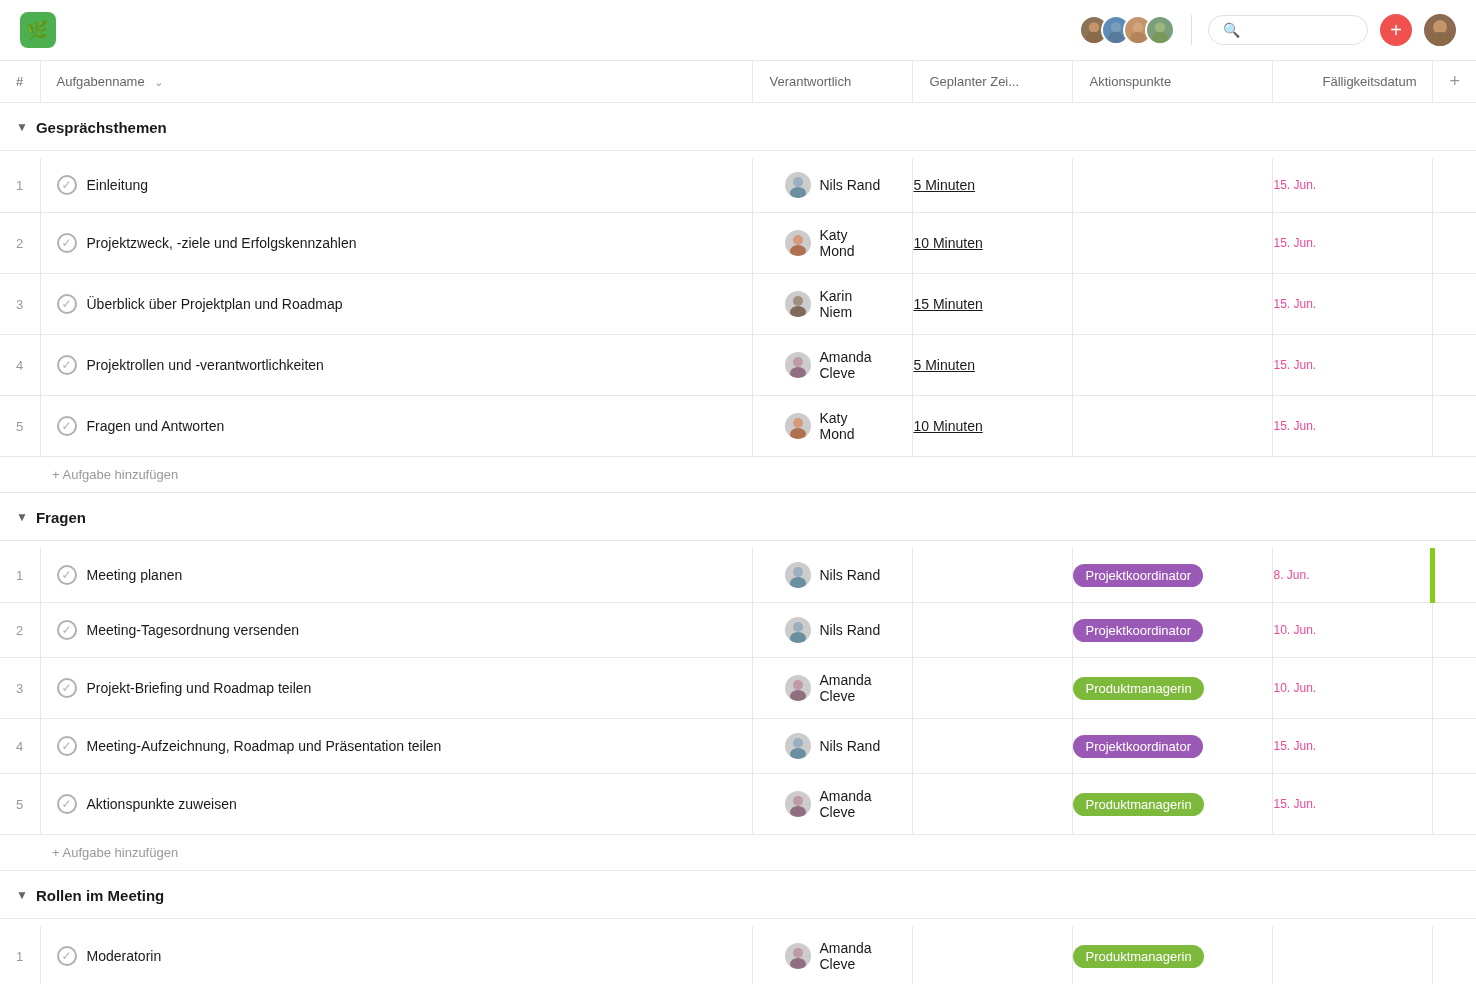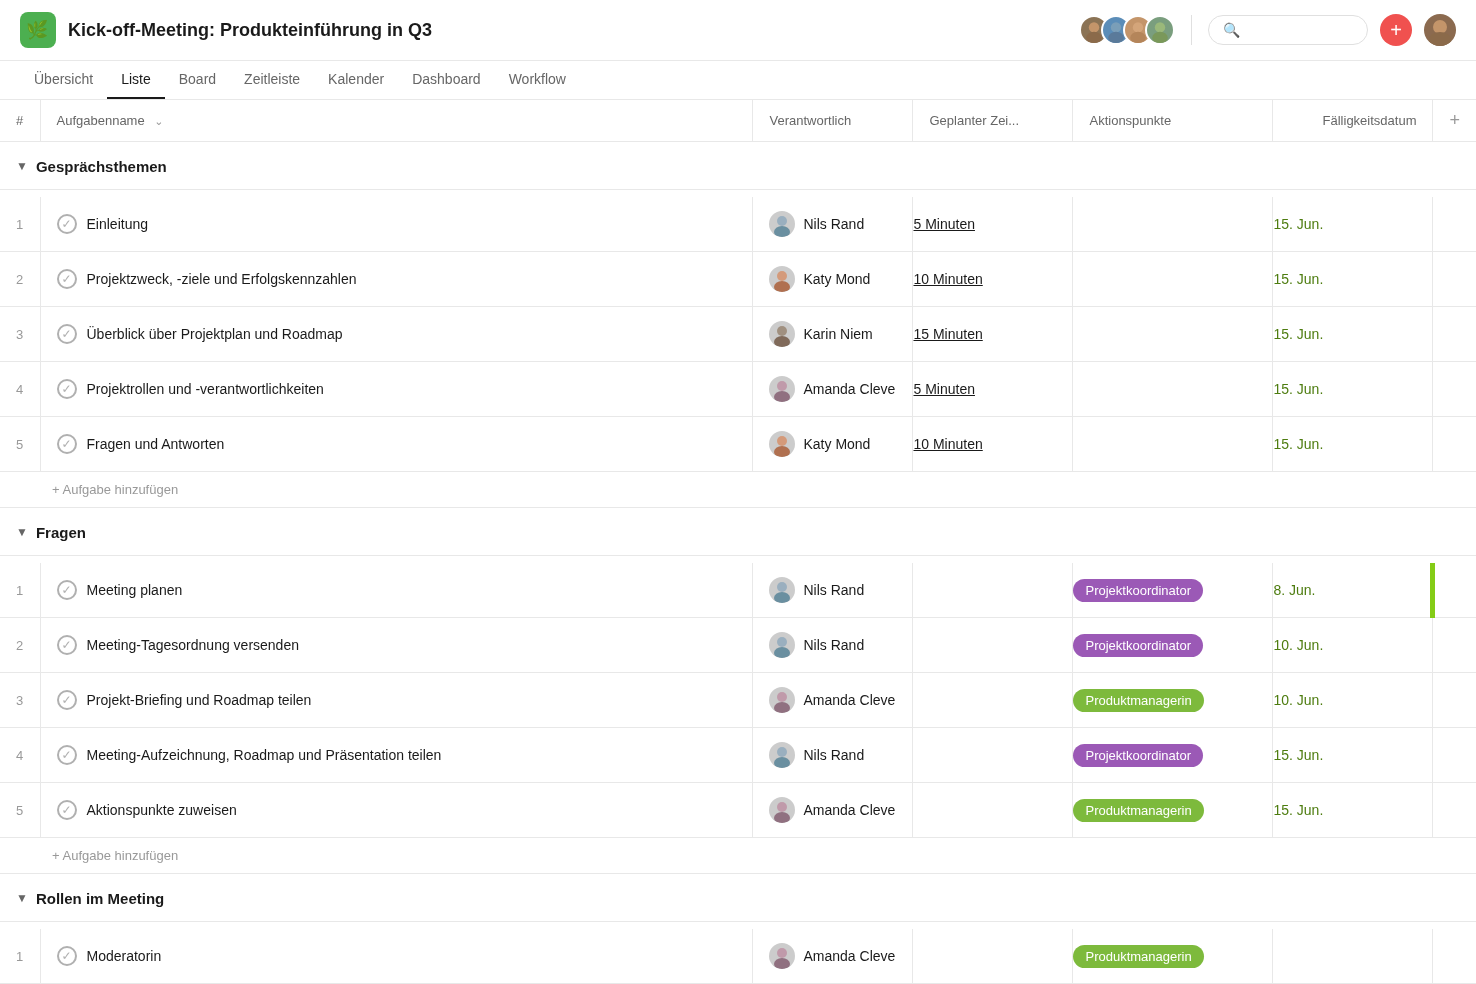--- a/index.html
+++ b/index.html
@@ -46,41 +46,40 @@
     .section-row td { border-bottom: 1px solid #e8e8e8; }
     .section-toggle { display: inline-flex; align-items: center; gap: 8px; cursor: pointer; }
     .chevron { font-size: 12px; color: #666; }
 
     
     .data-row td { padding: 0; border-bottom: 1px solid #e8e8e8; border-right: 1px solid #e8e8e8; }
     .data-row td:last-child { border-right: none; }
     .task-cell { display: flex; align-items: center; gap: 10px; padding: 14px 16px; }
     .check-icon { width: 20px; height: 20px; border-radius: 50%; border: 2px solid #b0b0b0; display: flex; align-items: center; justify-content: center; flex-shrink: 0; color: #b0b0b0; font-size: 12px; }
     .task-name { font-size: 14px; color: #1a1a1a; }
-    .person-cell { display: flex; align-items: center; gap: 8px; padding: 14px 16px; }
+    .person-cell { display: flex; align-items: center; gap: 8px; padding: 14px 32px; }
     .person-avatar { width: 26px; height: 26px; border-radius: 50%; background: #ccc; overflow: hidden; flex-shrink: 0; display: flex; align-items: center; justify-content: center; font-size: 10px; color: #fff; }
     .person-name { font-size: 14px; color: #1a1a1a; }
     .time-cell { padding: 14px 16px; font-size: 14px; color: #1a1a1a; text-decoration: underline; }
     .role-cell { padding: 14px 16px; }
-    .date-cell { padding: 14px 16px; font-size: 14px; color: #4d7c0f; }
+    .date-cell { padding: 14px 16px; font-size: 12px; color: #ec4899; }
     .badge { display: inline-block; padding: 4px 12px; border-radius: 20px; font-size: 13px; font-weight: 500; color: white; }
     .badge-purple { background: #9b59b6; }
     .badge-green { background: #7dba3c; }
 
     .th-sort { margin-left: 6px; color: #999; font-size: 11px; }
     .add-col-btn { color: #999; font-size: 18px; cursor: pointer; text-align: center; display: block; }
   </style>
 </head>
 <body>
 
 <div>
   <div class="header">
     <div class="header-left">
       <div class="app-icon">🌿</div>
-      <span class="page-title">Kick-off-Meeting: Produkteinführung in Q3</span>
     </div>
     <div class="header-right">
       <div class="avatars">
         <div class="avatar avatar-1">
           <svg width="30" height="30" viewBox="0 0 30 30">
               <circle cx="15" cy="12" r="6" fill="#c4956a"></circle>
               <ellipse cx="15" cy="24" rx="9" ry="7" fill="#8b6a4a"></ellipse>
             </svg>
         </div>
         <div class="avatar avatar-2">
@@ -109,29 +108,20 @@
       <button class="add-btn">+</button>
       <div class="user-avatar">
         <svg width="32" height="32" viewBox="0 0 32 32">
             <circle cx="16" cy="13" r="7" fill="#c4956a"></circle>
             <ellipse cx="16" cy="26" rx="11" ry="8" fill="#8b6a4a"></ellipse>
           </svg>
       </div>
     </div>
   </div>
 
-  <nav class="nav-tabs">
-    <a class="nav-tab">Übersicht</a>
-    <a class="nav-tab active">Liste</a>
-    <a class="nav-tab">Board</a>
-    <a class="nav-tab">Zeitleiste</a>
-    <a class="nav-tab">Kalender</a>
-    <a class="nav-tab">Dashboard</a>
-    <a class="nav-tab">Workflow</a>
-  </nav>
 </div>
 
 <div class="table-container">
   <table>
     <thead>
       <tr>
         <th class="th-num"><span>#</span></th>
         <th class="th-task">
           <span>Aufgabenname</span>
           <span class="th-sort">⌄</span>

